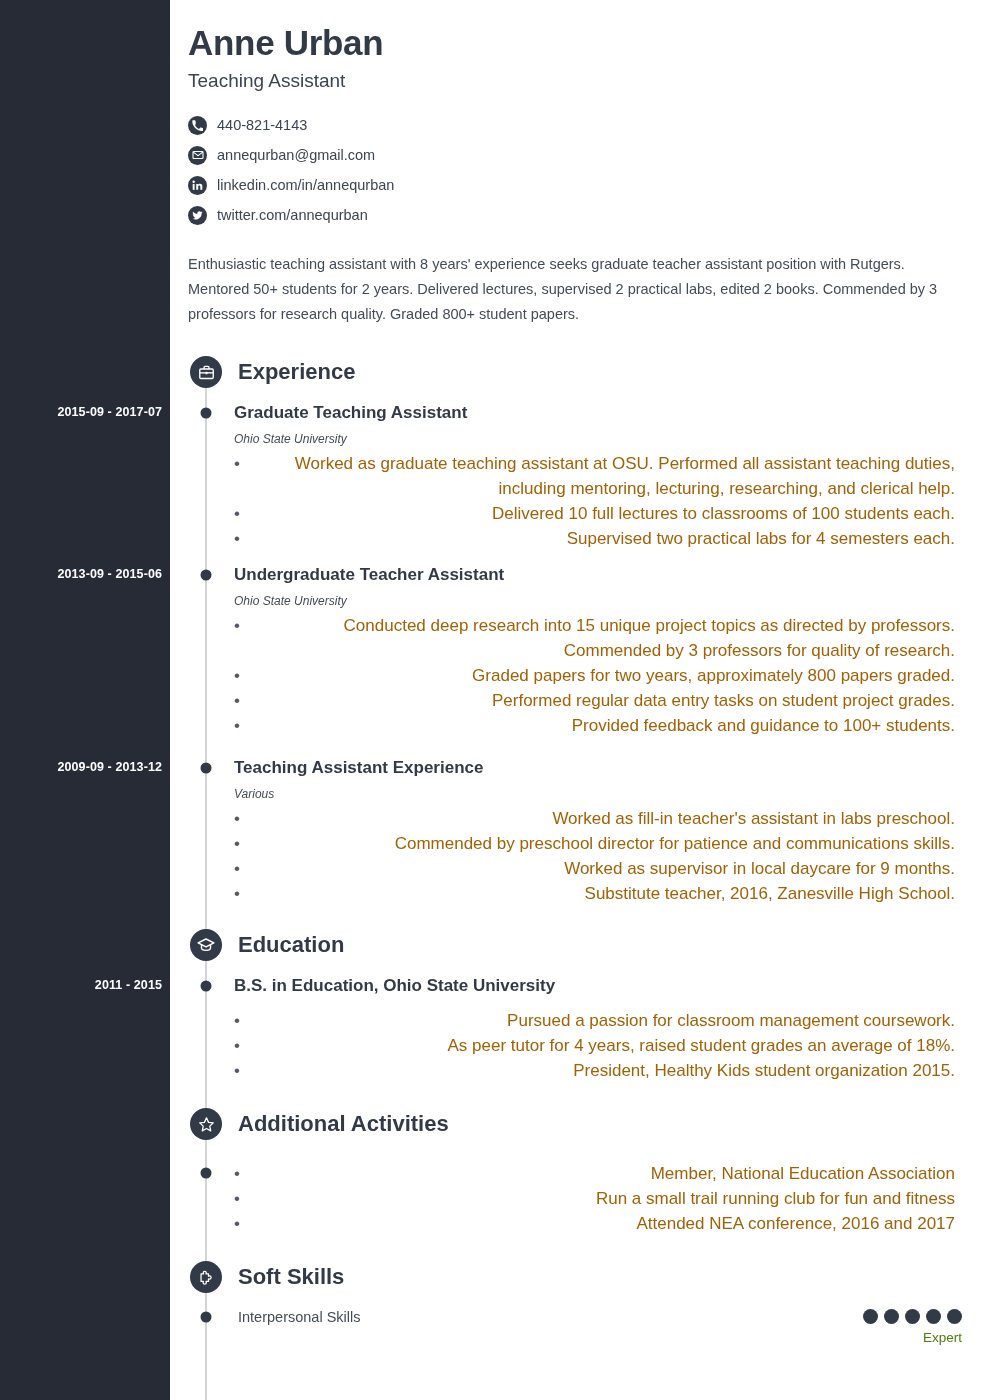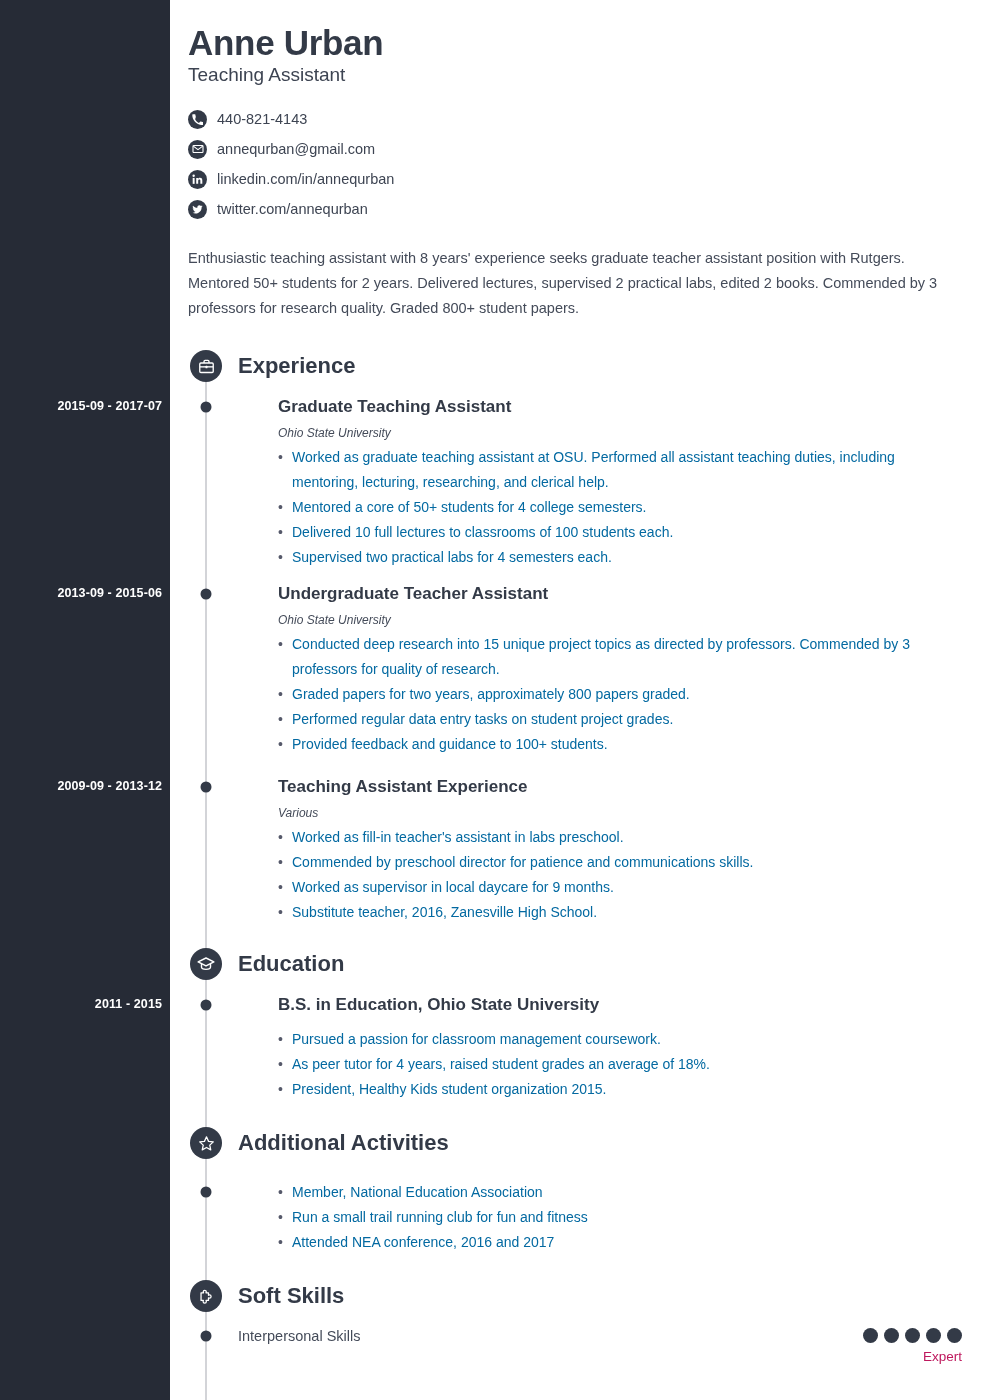--- a/index.html
+++ b/index.html
@@ -45,20 +45,21 @@
     font-size: 35px;
     font-weight: bold;
     letter-spacing: -0.3px;
     color: #333a47;
     line-height: 1.2;
   }
 
   .job-title {
     font-size: 19px;
     color: #3d4452;
+    margin-top: 6px;
     font-weight: normal;
   }
 
   
   .contacts { margin-top: 18px; }
 
   .contact-row {
     display: flex;
     align-items: center;
     height: 30px;
@@ -136,21 +137,21 @@
   .section-title {
     margin-left: 68px;
     font-size: 22px;
     font-weight: bold;
     color: #333a47;
   }
 
   
   .entry {
     position: relative;
-    padding-left: 108px;
+    padding-left: 64px;
     padding-bottom: 4px;
   }
 
   .entry-dot {
     position: absolute;
     left: 36px;
     top: 12px;
     transform: translate(-50%, -50%);
     width: 11px; height: 11px;
     border-radius: 50%;
@@ -173,23 +174,24 @@
   }
 
   .bullets {
     margin-top: 5px;
     margin-right: 35px;
   }
 
   .bullet {
     position: relative;
     padding-left: 14px;
-    font-size: 14px;
+    font-size: 17px;
     line-height: 25px;
-    color: #0369a1;
+    color: #a16207;
+    text-align: right;
   }
   .bullet::before {
     content: "\2022";
     position: absolute;
     left: 0;
     top: 0;
     color: #55596a;
   }
 
   
@@ -234,21 +236,21 @@
     margin-top: 3px;
   }
   .dot {
     width: 15px; height: 15px;
     border-radius: 50%;
     background: #333a47;
   }
 
   .skill-level {
     font-size: 13.5px;
-    color: #be185d;
+    color: #4d7c0f;
     margin-top: 6px;
   }
 </style>
 </head>
 <body>
 
 <div class="page">
 
   <div class="sidebar"></div>
 
@@ -320,21 +322,20 @@
           <span class="section-title">Experience</span>
         </div>
 
         <div class="entry">
           <span class="entry-dot"></span>
           <span class="date-chip">2015-09 - 2017-07</span>
           <div class="entry-title">Graduate Teaching Assistant</div>
           <div class="entry-sub">Ohio State University</div>
           <div class="bullets">
             <div class="bullet">Worked as graduate teaching assistant at OSU. Performed all assistant teaching duties, including mentoring, lecturing, researching, and clerical help.</div>
-            <div class="bullet">Mentored a core of 50+ students for 4 college semesters.</div>
             <div class="bullet">Delivered 10 full lectures to classrooms of 100 students each.</div>
             <div class="bullet">Supervised two practical labs for 4 semesters each.</div>
           </div>
         </div>
 
         <div class="entry" style="margin-top:8px;">
           <span class="entry-dot"></span>
           <span class="date-chip">2013-09 - 2015-06</span>
           <div class="entry-title">Undergraduate Teacher Assistant</div>
           <div class="entry-sub">Ohio State University</div>

